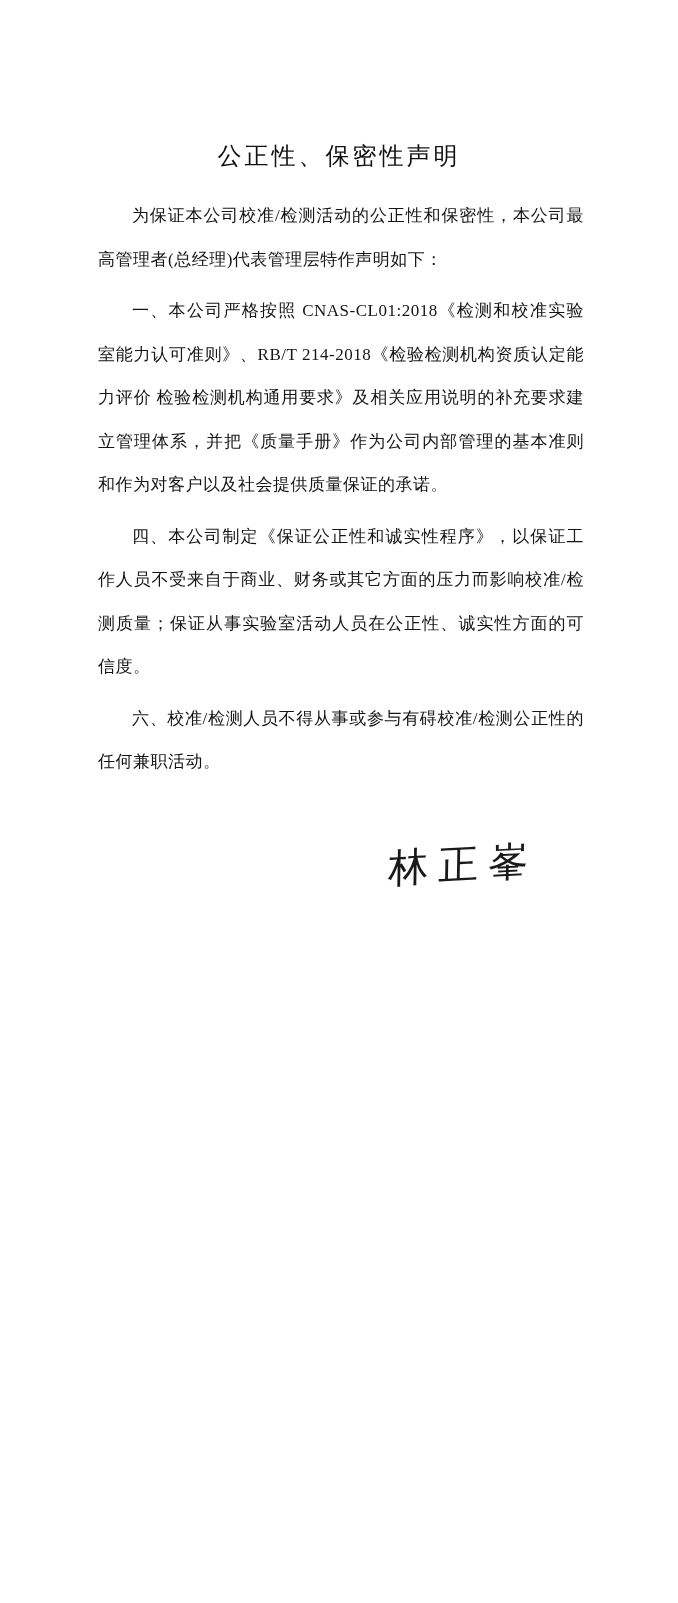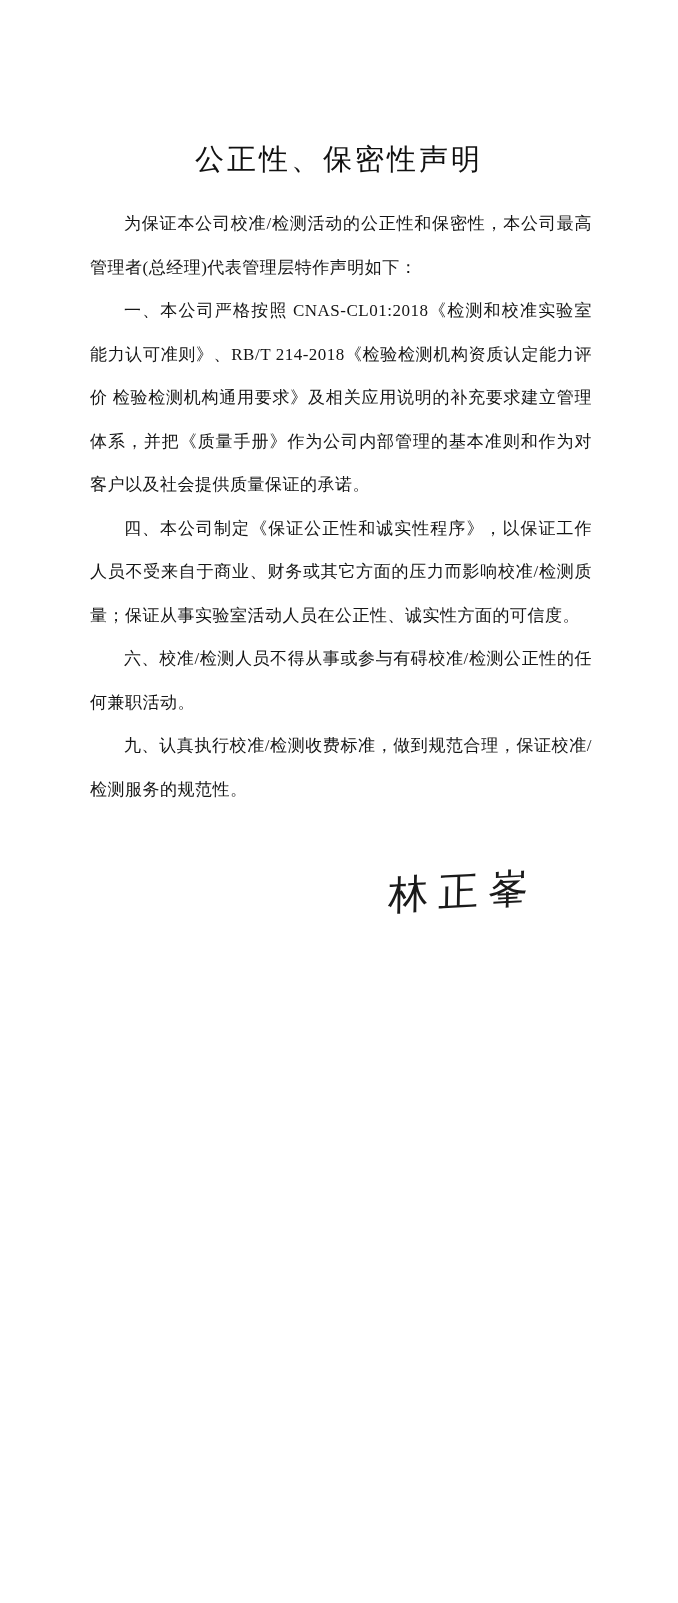--- a/index.html
+++ b/index.html
@@ -13,34 +13,34 @@
     height: 1603px;
     background: #ffffff;
     color: #151515;
     font-family: "Liberation Serif", serif;
     overflow: hidden;
     box-sizing: border-box;
   }
   .doc-title {
     padding-top: 140px;
     text-align: center;
-    font-size: 29px;
+    font-size: 24px;
     font-weight: 500;
     letter-spacing: 3px;
     color: #111;
   }
   .doc-body {
     margin: 22px 86px 0 90px;
     font-size: 17px;
     line-height: 43.5px;
     text-align: justify;
     letter-spacing: 0.5px;
   }
   .doc-body p {
-    margin: 0;
+    margin: 8px;
     text-indent: 2em;
   }
   .sig-block {
     margin: 46px 0 0 372px;
     white-space: nowrap;
   }
   .sig-line {
     display: flex;
     align-items: flex-end;
     height: 58px;
@@ -63,21 +63,20 @@
 
 <div class="page">
 
   <div class="doc-title">公正性、保密性声明</div>
 
   <div class="doc-body">
     <p>为保证本公司校准/检测活动的公正性和保密性，本公司最高管理者(总经理)代表管理层特作声明如下：</p>
     <p>一、本公司严格按照 CNAS-CL01:2018《检测和校准实验室能力认可准则》、RB/T 214-2018《检验检测机构资质认定能力评价 检验检测机构通用要求》及相关应用说明的补充要求建立管理体系，并把《质量手册》作为公司内部管理的基本准则和作为对客户以及社会提供质量保证的承诺。</p>
     <p>四、本公司制定《保证公正性和诚实性程序》，以保证工作人员不受来自于商业、财务或其它方面的压力而影响校准/检测质量；保证从事实验室活动人员在公正性、诚实性方面的可信度。</p>
     <p>六、校准/检测人员不得从事或参与有碍校准/检测公正性的任何兼职活动。</p>
-    <p>九、认真执行校准/检测收费标准，做到规范合理，保证校准/检测服务的规范性。</p>
   </div>
 
   <div class="sig-block">
     <div class="sig-line">
 
       <span class="sig-name">林正峯</span>
     </div>
 
   </div>
 

